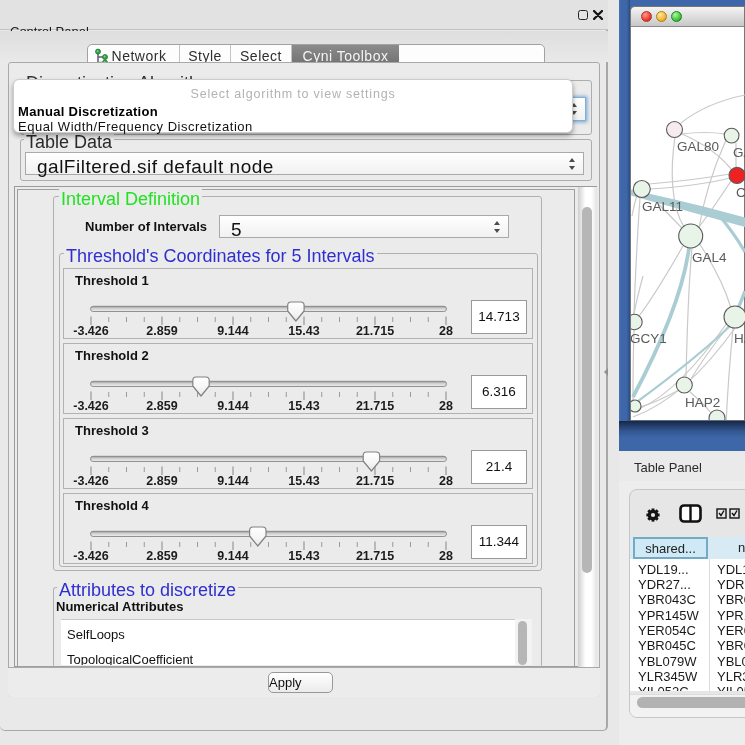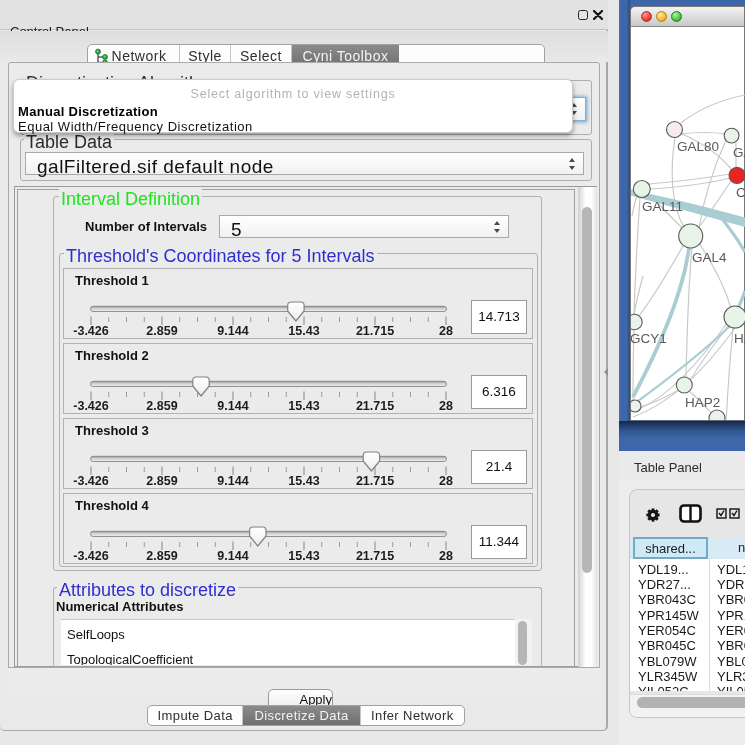--- a/index.html
+++ b/index.html
@@ -44,21 +44,21 @@
 .vthumb { position:absolute; background:#b6b6b6; border-radius:6px; }
 
 #popup { position:absolute; left:13px; top:79px; width:560px; height:54px; background:#ffffff; border:1px solid #cccccc;
   border-radius:6px; box-shadow:0 3px 5px rgba(0,0,0,0.35); z-index:50; }
 #popup .hint { position:absolute; width:100%; top:7px; text-align:center; font-size:12.5px; letter-spacing:0.8px; color:#b2b2b2; }
 #popup .l1 { position:absolute; left:4px; top:24px; font-size:13px; font-weight:bold; letter-spacing:0.3px; color:#000; }
 #popup .l2 { position:absolute; left:4px; top:39px; font-size:13px; letter-spacing:0.5px; color:#111; }
 
 
 #applybar { position:absolute; left:8px; top:667px; width:592px; height:30px; background:#ececec; border-top:1px solid #a9a9a9; border-radius:0 0 3px 3px; }
-#applybtn { position:absolute; left:260px; top:21px; width:65px; height:21px; background:linear-gradient(#ffffff,#ebebeb); border:1px solid #999; border-radius:5px; font-size:13px; color:#111; text-align:right; line-height:19px; }
+#applybtn { position:absolute; left:260px; top:4px; width:65px; height:21px; background:linear-gradient(#ffffff,#ebebeb); border:1px solid #999; border-radius:5px; font-size:13px; color:#111; text-align:left; line-height:19px; }
 
 
 #desktop { position:absolute; left:619px; top:0; width:126px; height:451px; background:#3d67a8; }
 #macwin { position:absolute; left:630px; top:6px; width:115px; height:415px; background:#fff; border:1px solid #777; border-radius:5px 0 0 0;  }
 #mactb { position:absolute; left:630px; top:6px; width:115px; height:21px; background:linear-gradient(#f4f4f4,#c8c8c8); border:1px solid #777; border-bottom:1px solid #8a8a8a; border-radius:5px 0 0 0; }
 .light { position:absolute; top:11px; width:11px; height:11px; border-radius:50%; }
 
 #tpbar { position:absolute; left:619px; top:453px; width:126px; height:28px; background:#eaeaea; }
 #tpbar .t { position:absolute; left:15px; top:7px; font-size:13px; color:#2b2b2b;text-align:right; }
 #tpbelow { position:absolute; left:619px; top:481px; width:126px; height:264px; background:#ededed; }
@@ -335,25 +335,20 @@
 <div id="popup">
   <div class="hint">Select algorithm to view settings</div>
   <div class="l1">Manual Discretization</div>
   <div class="l2">Equal Width/Frequency Discretization</div>
 </div>
 
 <div id="applybar">
       <div id="applybtn">Apply</div>
     </div>
 
-<div class="seg segB" style="left:147px;top:705px;width:318px;height:21px">
-  <div class="s" style="width:96px">Impute Data</div>
-  <div class="s sel" style="width:118px">Discretize Data</div>
-  <div class="s" style="width:104px">Infer Network</div>
-</div>
 
 <div class="abs" style="left:604px;top:368px;width:0;height:0;border-top:4px solid transparent;border-bottom:4px solid transparent;border-right:4px solid #909090"></div>
 
 <div id="desktop"></div>
 <div class="abs" style="left:619px;top:0;width:11px;height:421px;background:linear-gradient(90deg,#4871b2 0,#3d67a8 22%,#3d67a8 70%,#2a4c80 100%)"></div>
 <div id="macwin"></div>
 <svg width="114" height="393" viewBox="631 27 114 393" style="position:absolute;left:631px;top:27px">
       <defs></defs>
       <path d="M745,95 Q706,103 681,123" fill="none" stroke="#c9c9c9" stroke-width="1.2"></path>
       <path d="M675,137 C670,170 671,206 684,227" fill="none" stroke="#c9c9c9" stroke-width="1.2"></path>

